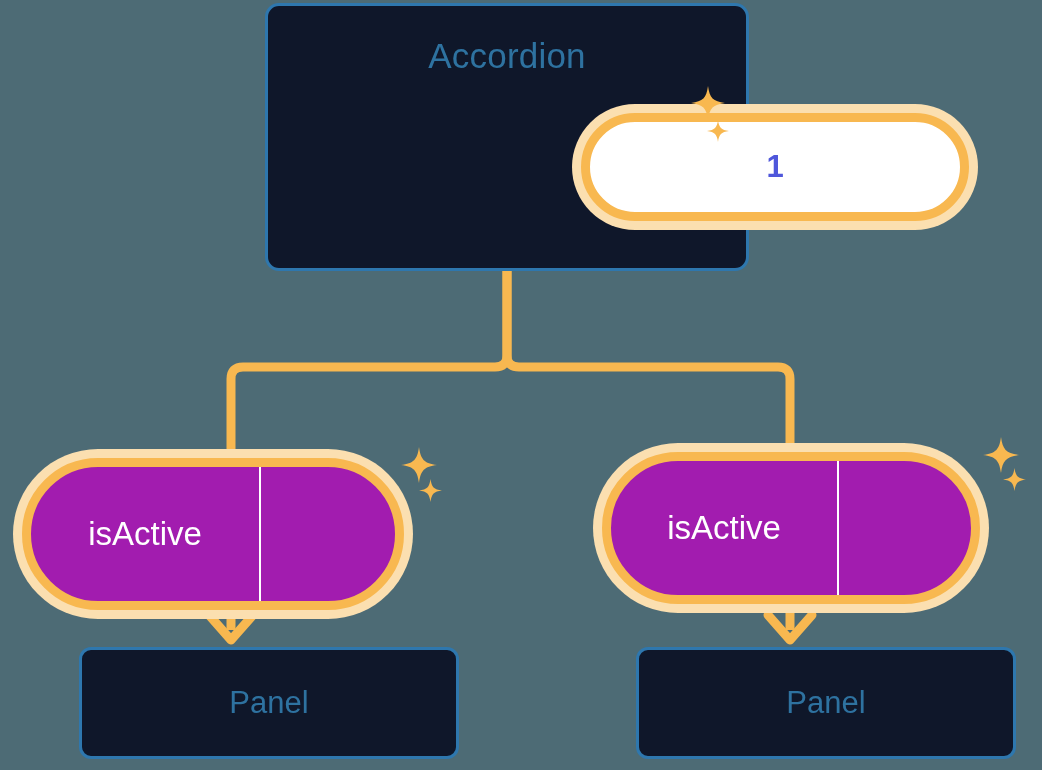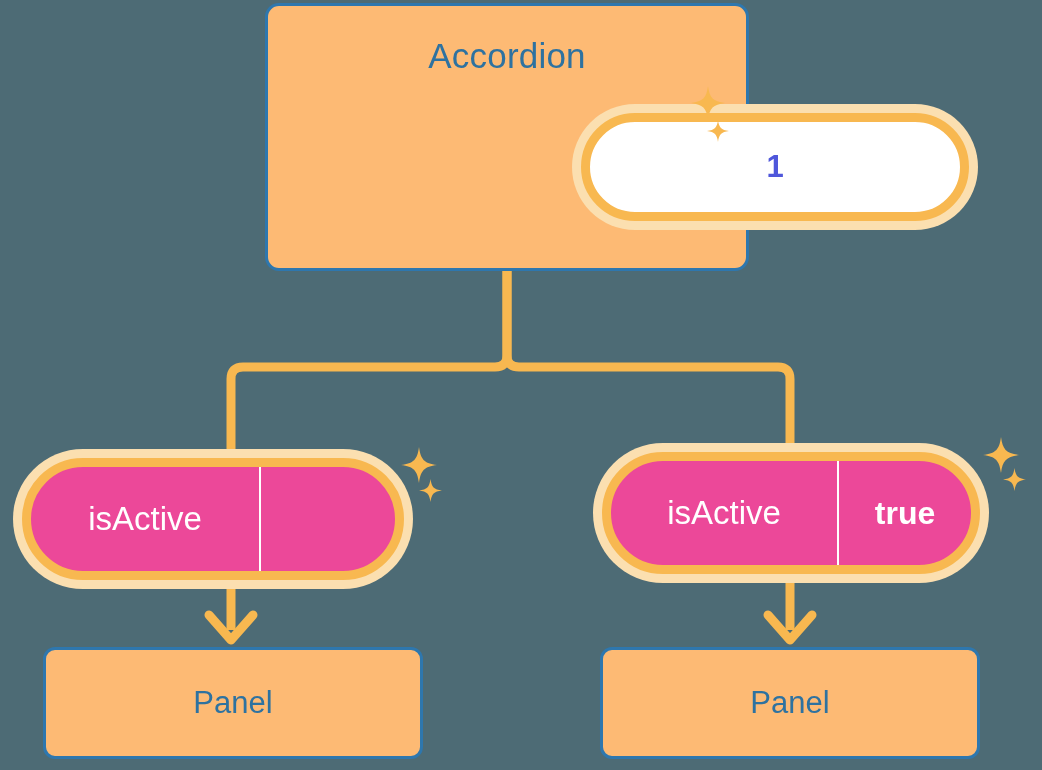--- a/index.html
+++ b/index.html
@@ -25,21 +25,21 @@
     left: 0;
     top: 0;
     width: 1042px;
     height: 770px;
     pointer-events: none;
   }
 
   
   .card {
     position: absolute;
-    background: #fdba74;
+    background: #0f172a;
     border: 3px solid #2e77ae;
     border-radius: 14px;
     box-sizing: border-box;
   }
   #accordion-card {
     left: 265px;
     top: 3px;
     width: 484px;
     height: 268px;
   }
@@ -52,20 +52,21 @@
     color: #2e72a0;
     font-size: 35px;
     letter-spacing: .2px;
   }
 
   .panel-card {
     width: 380px;
     height: 112px;
     border-radius: 12px;
     border-width: 3px;
+    margin-left: 36px;
   }
   #panel-left  { left: 43px;  top: 647px; }
   #panel-right { left: 600px; top: 647px; }
   .panel-label {
     position: absolute;
     left: 0; right: 0; top: 0; bottom: 0;
     display: flex;
     align-items: center;
     justify-content: center;
     color: #2e72a0;
@@ -106,22 +107,22 @@
     border-right: 2px solid #f8b850;
   }
   #pill-activeindex .val {
     color: #4f57db;
     font-size: 31px;
     font-weight: bold;
   }
 
   
   .pill-purple {
-    background: #ec4899;
-    height: 122px;
+    background: #a21caf;
+    height: 152px;
   }
   .pill-purple .key {
     color: #ffffff;
     font-size: 33px;
     border-right: 2px solid #ffffff;
   }
   .pill-purple .val {
     color: #ffffff;
     font-size: 32px;
     font-weight: bold;
@@ -196,21 +197,20 @@
       <path d="M17 0 C18.6 12 22 15.4 34 17 C22 18.6 18.6 22 17 34 C15.4 22 12 18.6 0 17 C12 15.4 15.4 12 17 0 Z" fill="#f8b850"></path>
     </svg>
   </div>
 
   <div class="card panel-card" id="panel-left">
     <div class="panel-label">Panel</div>
   </div>
 
   <div class="pill pill-purple" id="pill-isactive-right">
     <div class="key">isActive</div>
-    <div class="val">true</div>
   </div>
 
   <div class="sparkle" style="left:983px; top:437px;">
     <svg width="36" height="36" viewBox="0 0 34 34">
       <path d="M17 0 C18.6 12 22 15.4 34 17 C22 18.6 18.6 22 17 34 C15.4 22 12 18.6 0 17 C12 15.4 15.4 12 17 0 Z" fill="#f8b850"></path>
     </svg>
   </div>
   <div class="sparkle" style="left:1003px; top:468px;">
     <svg width="23" height="23" viewBox="0 0 34 34">
       <path d="M17 0 C18.6 12 22 15.4 34 17 C22 18.6 18.6 22 17 34 C15.4 22 12 18.6 0 17 C12 15.4 15.4 12 17 0 Z" fill="#f8b850"></path>

